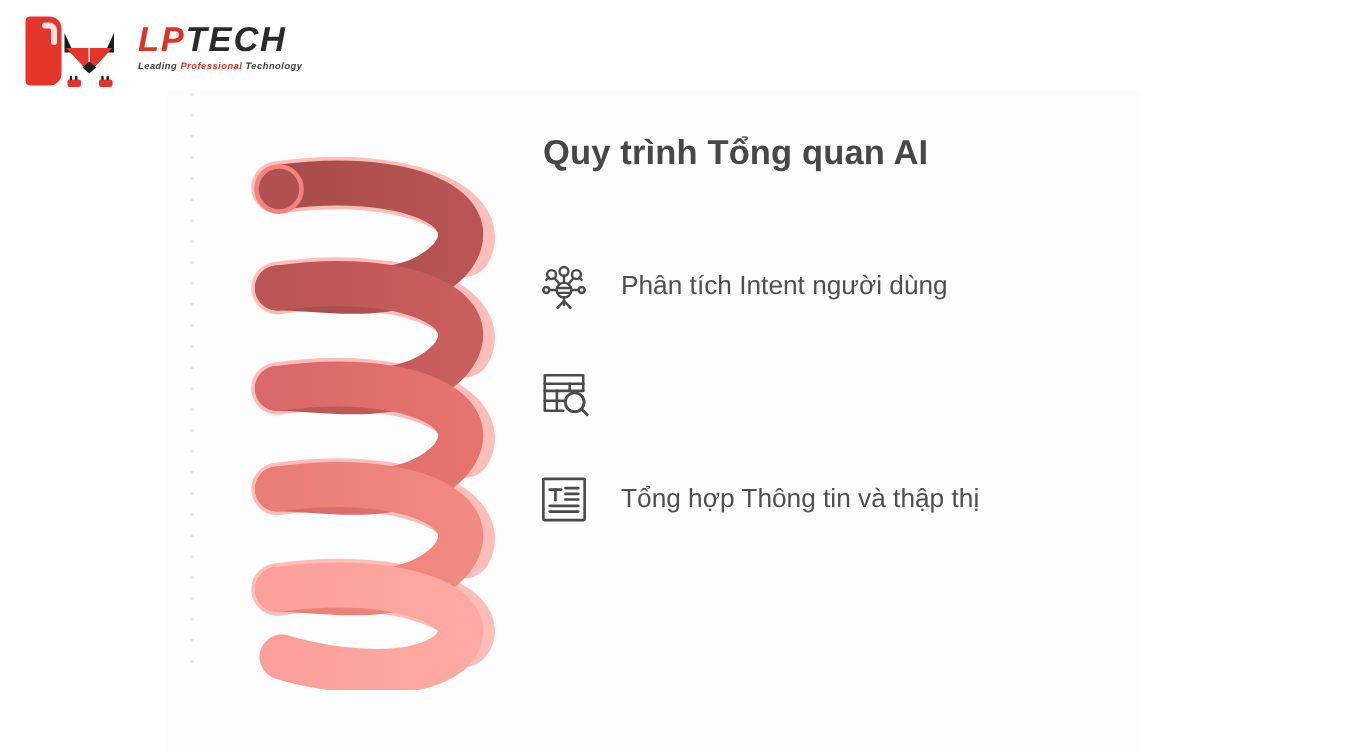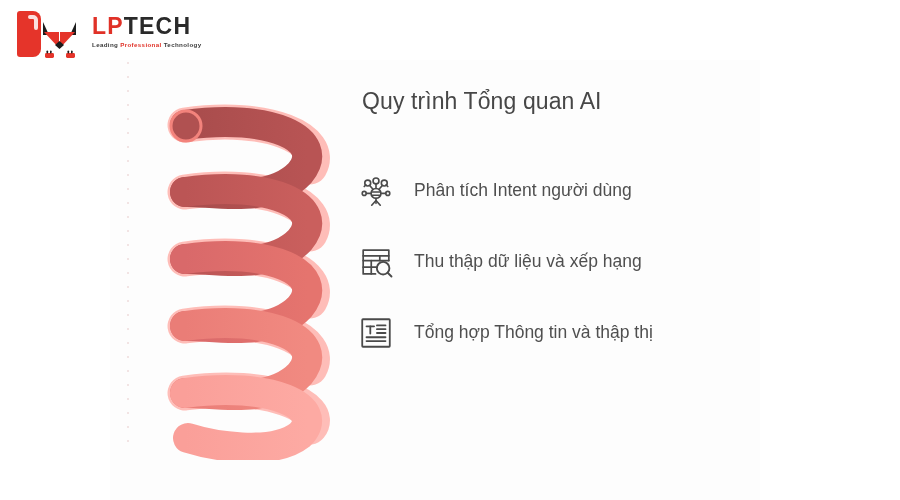--- a/index.html
+++ b/index.html
@@ -51,20 +51,21 @@
     left: 0;
     top: 0;
     width: 74px;
     height: 54px;
   }
   #logo-text-wrap {
     position: absolute;
     left: 78px;
     top: 7px;
     width: 120px;
+    font-style: italic;
   }
   #logo-wordmark {
     font-size: 23px;
     font-weight: 800;
     letter-spacing: 1.2px;
     line-height: 1;
     white-space: nowrap;
   }
   #logo-wordmark .lp { color: #e03127; }
   #logo-wordmark .tech { color: #2a2a2a; }
@@ -90,21 +91,21 @@
 
   
   #info-column {
     position: absolute;
     left: 356px;
     top: 88px;
     width: 400px;
   }
   #page-title {
     font-size: 23px;
-    font-weight: 400;
+    font-weight: 700;
     color: #474747;
     letter-spacing: 0.1px;
     line-height: 1.2;
     margin: 0 0 0 6px;
     white-space: nowrap;
   }
   #feature-list {
     margin-top: 55px;
     display: flex;
     flex-direction: column;
@@ -271,21 +272,20 @@
 
           <line x1="6.5" y1="25.5" x2="21" y2="25.5"></line>
 
           <line x1="15" y1="18.5" x2="15" y2="32.5"></line>
           <line x1="24" y1="13.5" x2="24" y2="18.5"></line>
 
           <circle cx="27.5" cy="26.5" r="6.6" stroke-width="2"></circle>
           <line x1="32.3" y1="31.3" x2="36.3" y2="35.3" stroke-width="2"></line>
         </svg>
       </span>
-      <span class="feature-label">Thu thập dữ liệu và xếp hạng</span>
     </div>
 
     <div class="feature-row">
       <span class="feature-icon">
         <svg viewBox="0 0 40 40" width="38" height="38" xmlns="http://www.w3.org/2000/svg" fill="none" stroke="#4a4a4a" stroke-width="1.9" stroke-linecap="round" stroke-linejoin="round">
           <rect x="5.5" y="5.5" width="29" height="29" rx="0.8"></rect>
 
           <line x1="10" y1="13" x2="18" y2="13"></line>
           <line x1="14" y1="13" x2="14" y2="20.5"></line>
 

